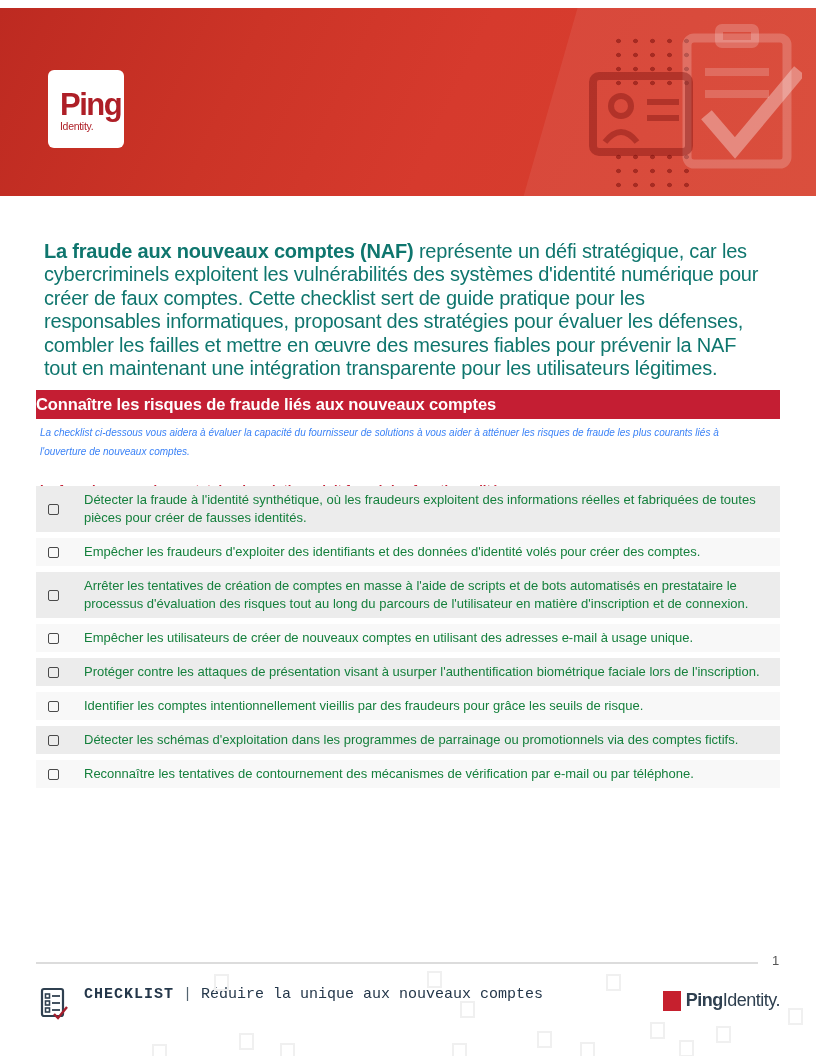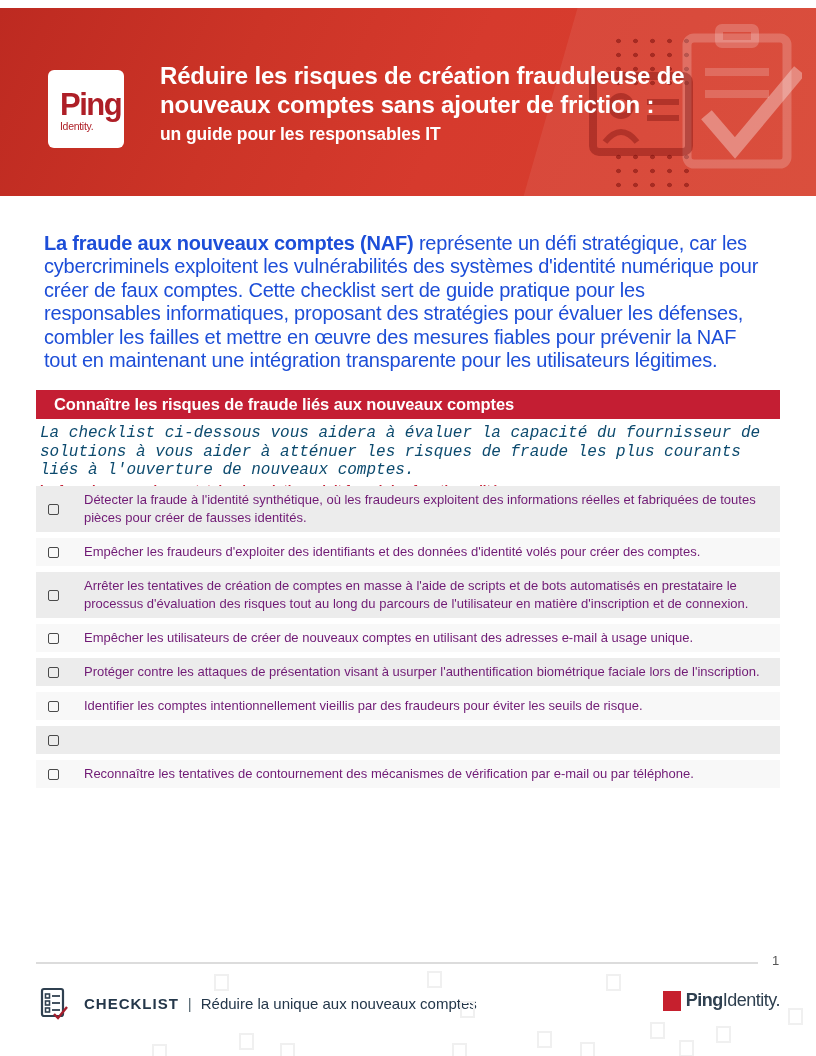--- a/index.html
+++ b/index.html
@@ -30,55 +30,55 @@
     position:absolute;left:48px;top:62px;width:76px;height:78px;
     background:#ffffff;border-radius:6px;text-align:left;padding-left:12px;box-sizing:border-box;
   }
   .logo-ping{color:#ae1f27;font-weight:bold;font-size:31px;line-height:1;margin-top:19px;letter-spacing:-1.5px;}
   .logo-identity{color:#ae1f27;font-size:10.5px;margin-top:0px;letter-spacing:-0.3px;}
   .hero-title{position:absolute;left:160px;top:53px;color:#ffffff;}
   .hero-title .t1,.hero-title .t2{font-size:24px;font-weight:700;line-height:29px;letter-spacing:-0.2px;}
   .hero-title .sub{font-size:17.5px;font-weight:700;margin-top:5px;letter-spacing:-0.1px;}
   
   .lead{
-    position:absolute;left:44px;top:212px;width:722px;
-    font-size:20px;line-height:23.4px;color:#1d4ed8;letter-spacing:-0.2px;
+    position:absolute;left:44px;top:220px;width:722px;
+    font-size:20px;line-height:23.4px;color:#0f766e;letter-spacing:-0.2px;
   }
   .lead b{letter-spacing:-0.2px;}
   
   .section-bar{
     position:absolute;left:36px;top:390px;width:744px;height:29px;
     background:#c41e33;color:#ffffff;font-weight:700;font-size:16.5px;line-height:29px;
-    padding-left:18px;box-sizing:border-box;letter-spacing:-0.1px;
+    padding-left:0;box-sizing:border-box;letter-spacing:-0.1px;
   }
   .section-desc{
     position:absolute;left:40px;top:424px;width:722px;
-    font-style:italic;color:#0c4a6e;font-size:16px;line-height:18.5px;font-family:Liberation Mono, monospace;
+    font-style:italic;color:#3b82f6;font-size:10px;line-height:18.5px;
   }
   .section-req{
     position:absolute;left:40px;top:482px;width:740px;
     color:#c41e33;font-weight:700;font-size:13px;
   }
   
   .checklist{
     position:absolute;left:36px;top:486px;width:744px;
     display:flex;flex-direction:column;gap:6px;
   }
   .row{display:flex;align-items:center;padding:5px 0;min-height:28px;box-sizing:border-box;}
   .row:nth-child(odd){background:#ececec;}
   .row:nth-child(even){background:#f8f8f8;}
   .cb{
     flex:0 0 auto;width:9px;height:9px;border:1.4px solid #4a4a4a;border-radius:2px;
     margin-left:12px;background:transparent;
   }
-  .txt{margin-left:25px;font-size:13px;line-height:18px;color:#701a75;padding-right:14px;max-width:690px;}
+  .txt{margin-left:25px;font-size:13px;line-height:18px;color:#15803d;padding-right:14px;max-width:690px;}
   
   .footer-line{position:absolute;left:36px;top:962px;width:722px;height:2px;background:#dcdcdc;}
   .page-num{position:absolute;left:772px;top:953px;font-size:13px;color:#555555;}
-  .footer{position:absolute;left:40px;top:986px;display:flex;align-items:center;}
+  .footer{position:absolute;left:40px;top:986px;display:flex;align-items:flex-start;font-family:Liberation Mono, monospace;}
   .footer-text{margin-left:16px;color:#24374a;font-size:15px;display:flex;align-items:center;}
   .doc-type{font-weight:700;letter-spacing:1px;}
   .sep{margin:0 9px;color:#53646f;font-weight:400;}
   .brand{position:absolute;right:36px;top:990px;display:flex;align-items:center;}
   .brand-square{width:18px;height:20px;background:#c6202e;margin-right:5px;}
   .brand-ping{font-weight:800;font-size:18px;color:#2f4050;letter-spacing:-0.5px;}
   .brand-identity{font-weight:400;font-size:18px;color:#2f4050;letter-spacing:-0.5px;}
   
   .sq{position:absolute;width:11px;height:13px;border:2px solid #f0f0f0;}
 </style>
@@ -103,25 +103,20 @@
     <path d="M18 118 Q34 98 50 118" fill="none" stroke="rgba(120,16,12,0.40)" stroke-width="6"></path>
     <line x1="60" y1="78" x2="92" y2="78" stroke="rgba(120,16,12,0.40)" stroke-width="6"></line>
     <line x1="60" y1="94" x2="92" y2="94" stroke="rgba(120,16,12,0.40)" stroke-width="6"></line>
   </svg>
 
   <div class="logo-box">
     <div class="logo-ping">Ping</div>
     <div class="logo-identity">Identity.</div>
   </div>
 
-  <div class="hero-title">
-    <div class="t1">Réduire les risques de création frauduleuse de</div>
-    <div class="t2">nouveaux comptes sans ajouter de friction :</div>
-    <div class="sub">un guide pour les responsables IT</div>
-  </div>
 </div>
 
 <p class="lead"><b>La fraude aux nouveaux comptes (NAF)</b><span> représente un défi stratégique, car les cybercriminels exploitent les vulnérabilités des systèmes d'identité numérique pour créer de faux comptes. Cette checklist sert de guide pratique pour les responsables informatiques, proposant des stratégies pour évaluer les défenses, combler les failles et mettre en œuvre des mesures fiables pour prévenir la NAF tout en maintenant une intégration transparente pour les utilisateurs légitimes.</span></p>
 
 <div class="section-bar">Connaître les risques de fraude liés aux nouveaux comptes</div>
 <div class="section-desc">La checklist ci-dessous vous aidera à évaluer la capacité du fournisseur de solutions à vous aider à atténuer les risques de fraude les plus courants liés à l'ouverture de nouveaux comptes.</div>
 <div class="section-req">Le fournisseur ou le prestataire de solutions doit fournir les fonctionnalités pour :</div>
 
 <div class="checklist">
     <div class="row">
@@ -139,24 +134,25 @@
     <div class="row">
       <span class="cb"></span>
       <span class="txt">Empêcher les utilisateurs de créer de nouveaux comptes en utilisant des adresses e-mail à usage unique.</span>
     </div>
     <div class="row">
       <span class="cb"></span>
       <span class="txt">Protéger contre les attaques de présentation visant à usurper l'authentification biométrique faciale lors de l'inscription.</span>
     </div>
     <div class="row">
       <span class="cb"></span>
-      <span class="txt">Identifier les comptes intentionnellement vieillis par des fraudeurs pour éviter les seuils de risque.</span>
+      <span class="txt">Identifier les comptes intentionnellement vieillis par des fraudeurs pour grâce les seuils de risque.</span>
     </div>
     <div class="row">
       <span class="cb"></span>
+      <span class="txt">Détecter les schémas d'exploitation dans les programmes de parrainage ou promotionnels via des comptes fictifs.</span>
     </div>
     <div class="row">
       <span class="cb"></span>
       <span class="txt">Reconnaître les tentatives de contournement des mécanismes de vérification par e-mail ou par téléphone.</span>
     </div>
   </div>
 
 <div class="footer-line"></div>
 <div class="page-num">1</div>
 

